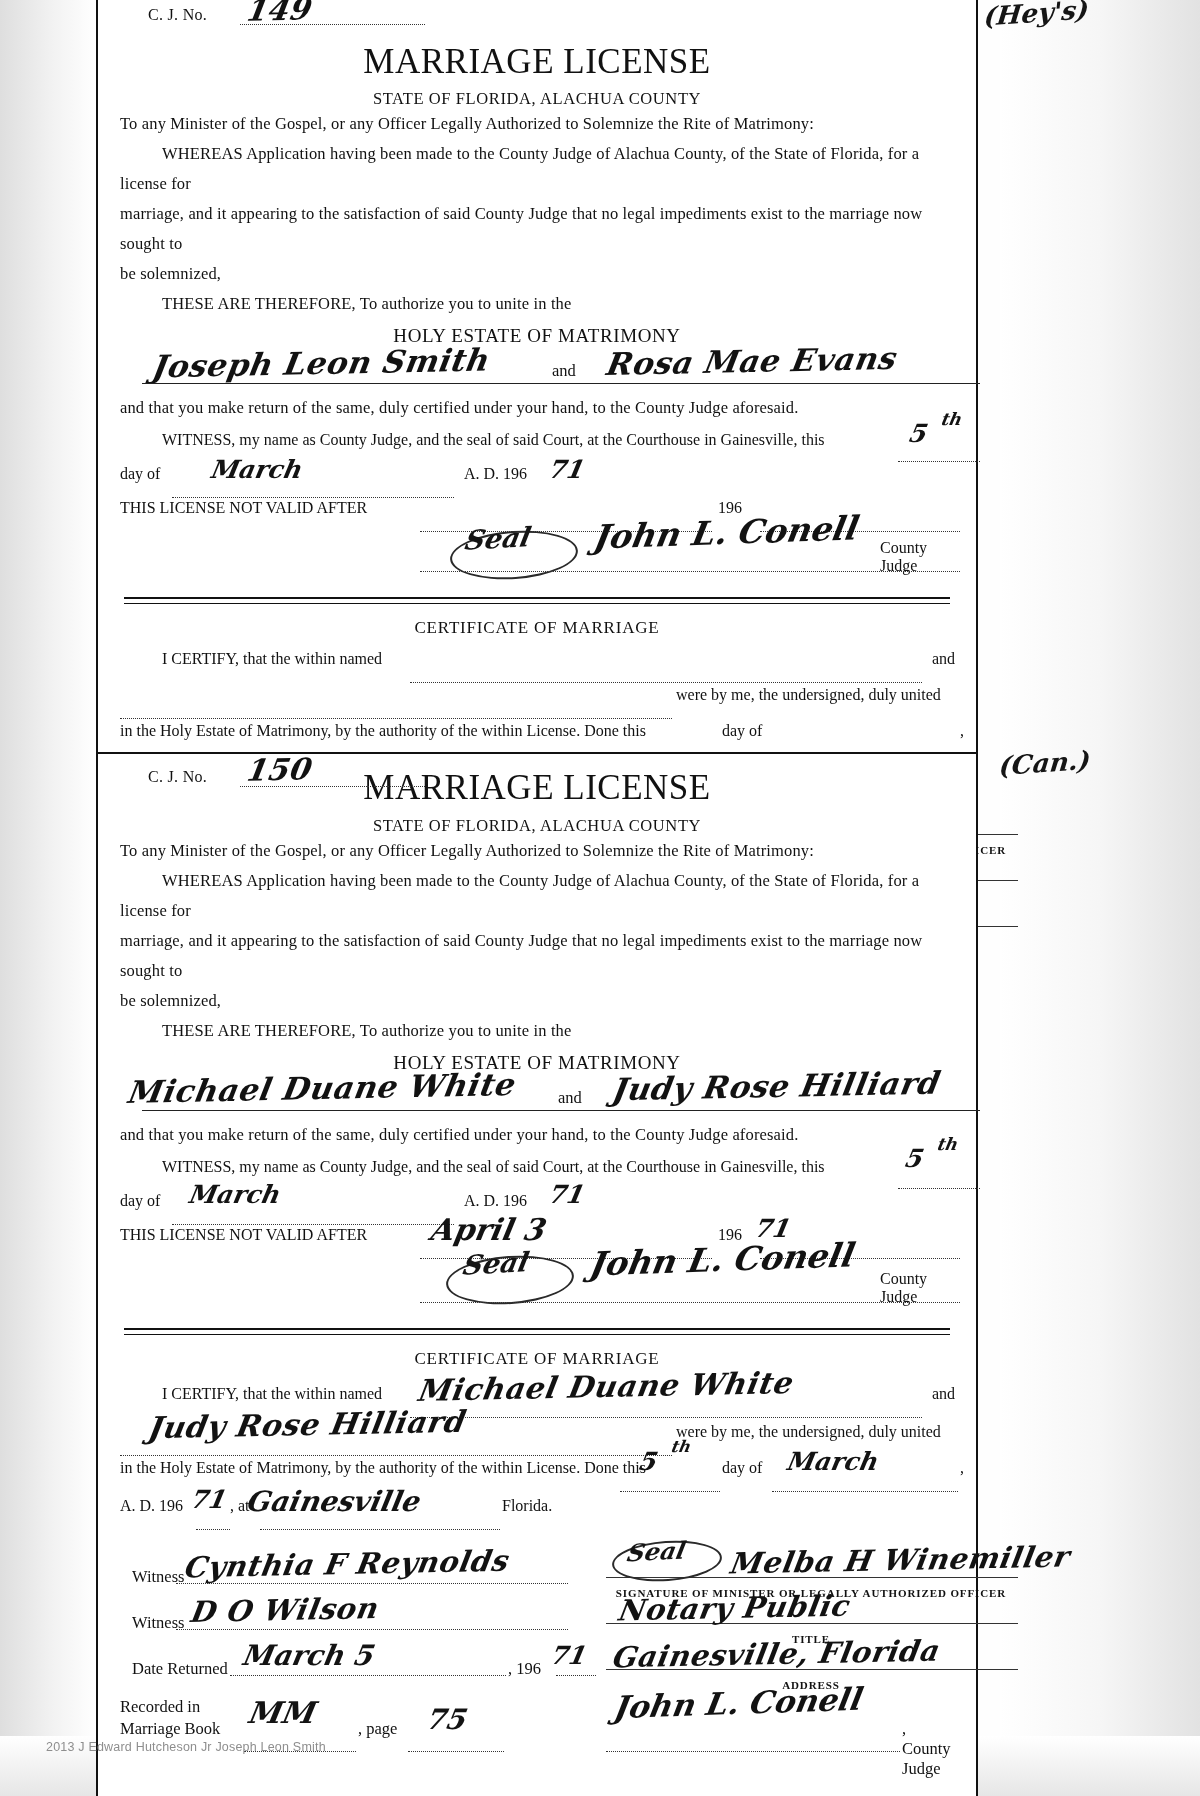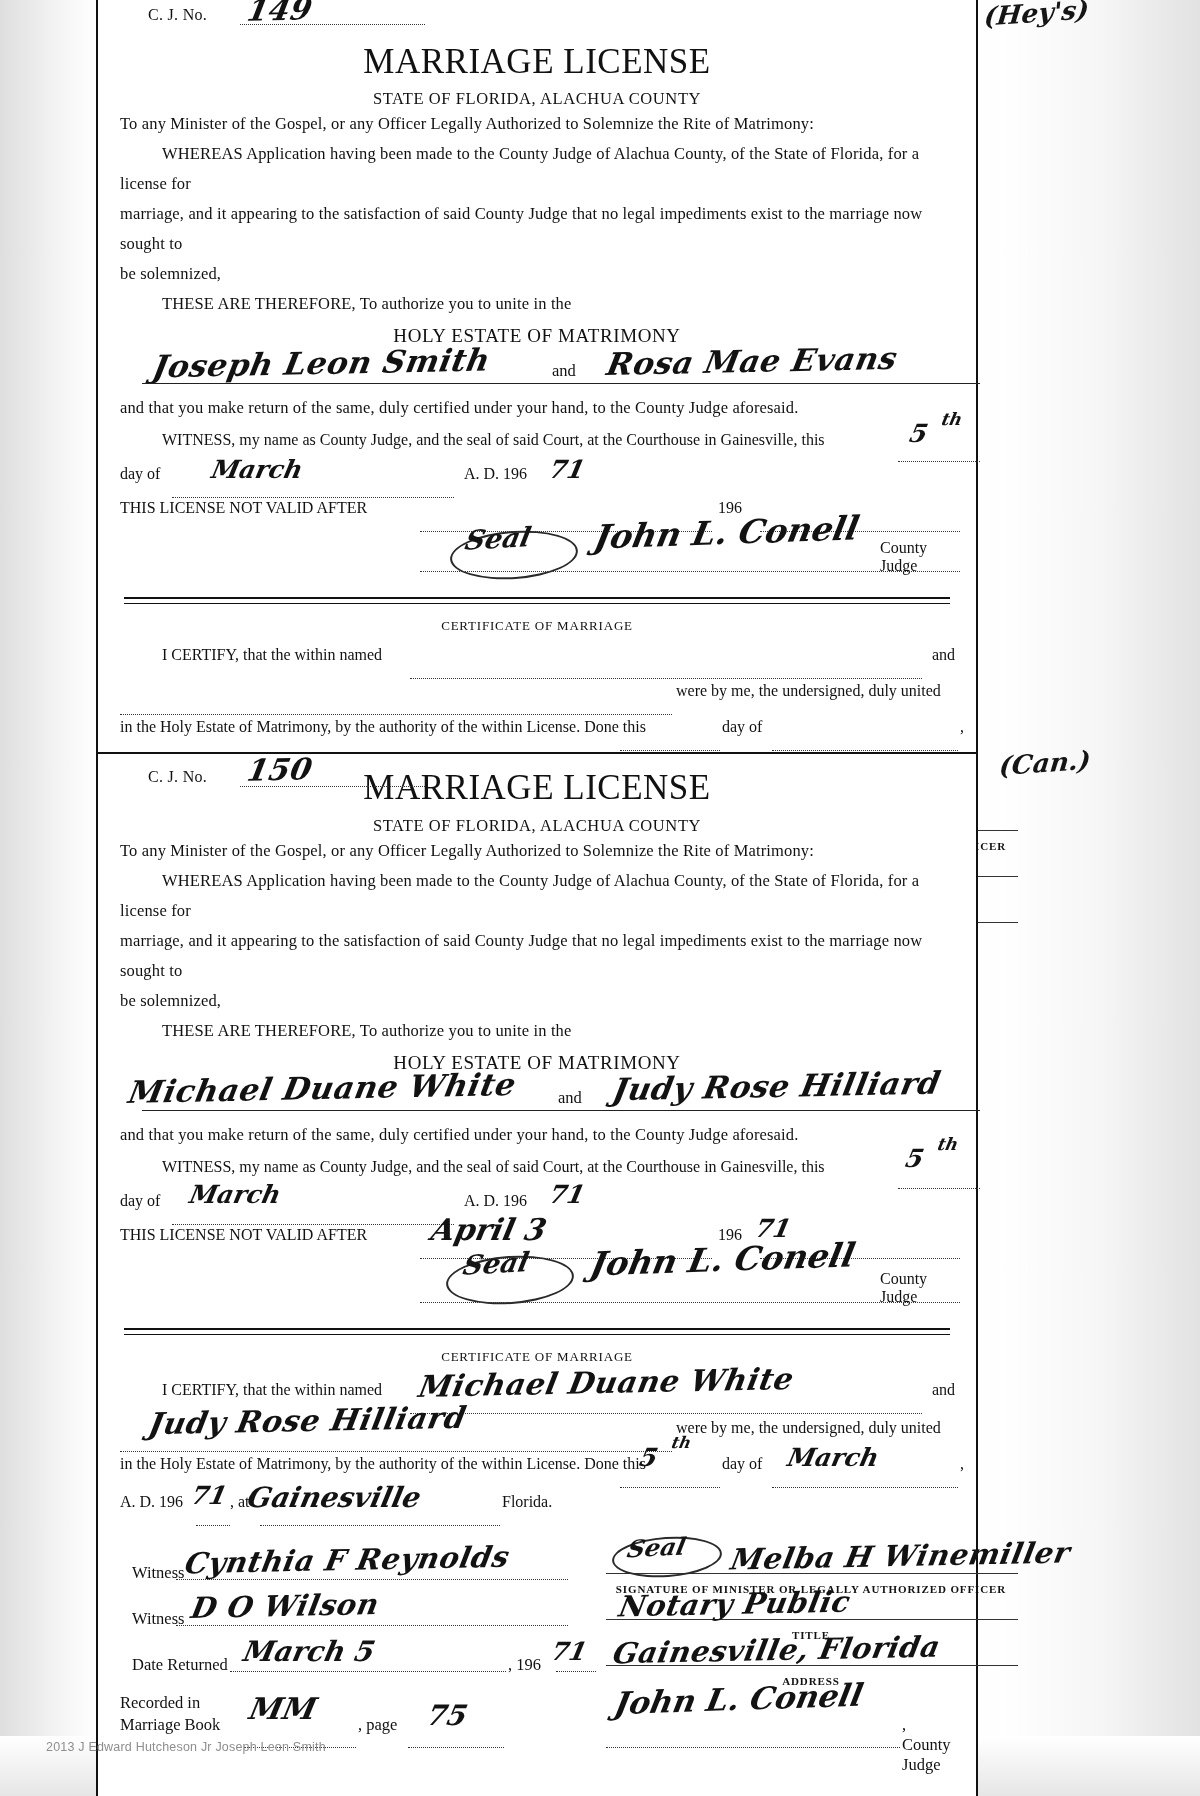--- a/index.html
+++ b/index.html
@@ -199,21 +199,21 @@
 
   .double-rule {
     margin: 14px 4px 0 4px;
     border-top: 2px solid #111;
     height: 4px;
     border-bottom: 1px solid #111;
   }
 
   .cert-title {
     text-align: center;
-    font-size: 13px;
+    font-size: 17px;
     letter-spacing: .8px;
     margin-top: 14px;
   }
 
   .witness-block { position: relative; margin-top: 18px; height: 150px; }
   .wrow { position: relative; height: 46px; font-size: 16.5px; }
   .wlabel { position: absolute; left: 12px; top: 8px; }
   .wline {
     position: absolute;
     top: 24px;

